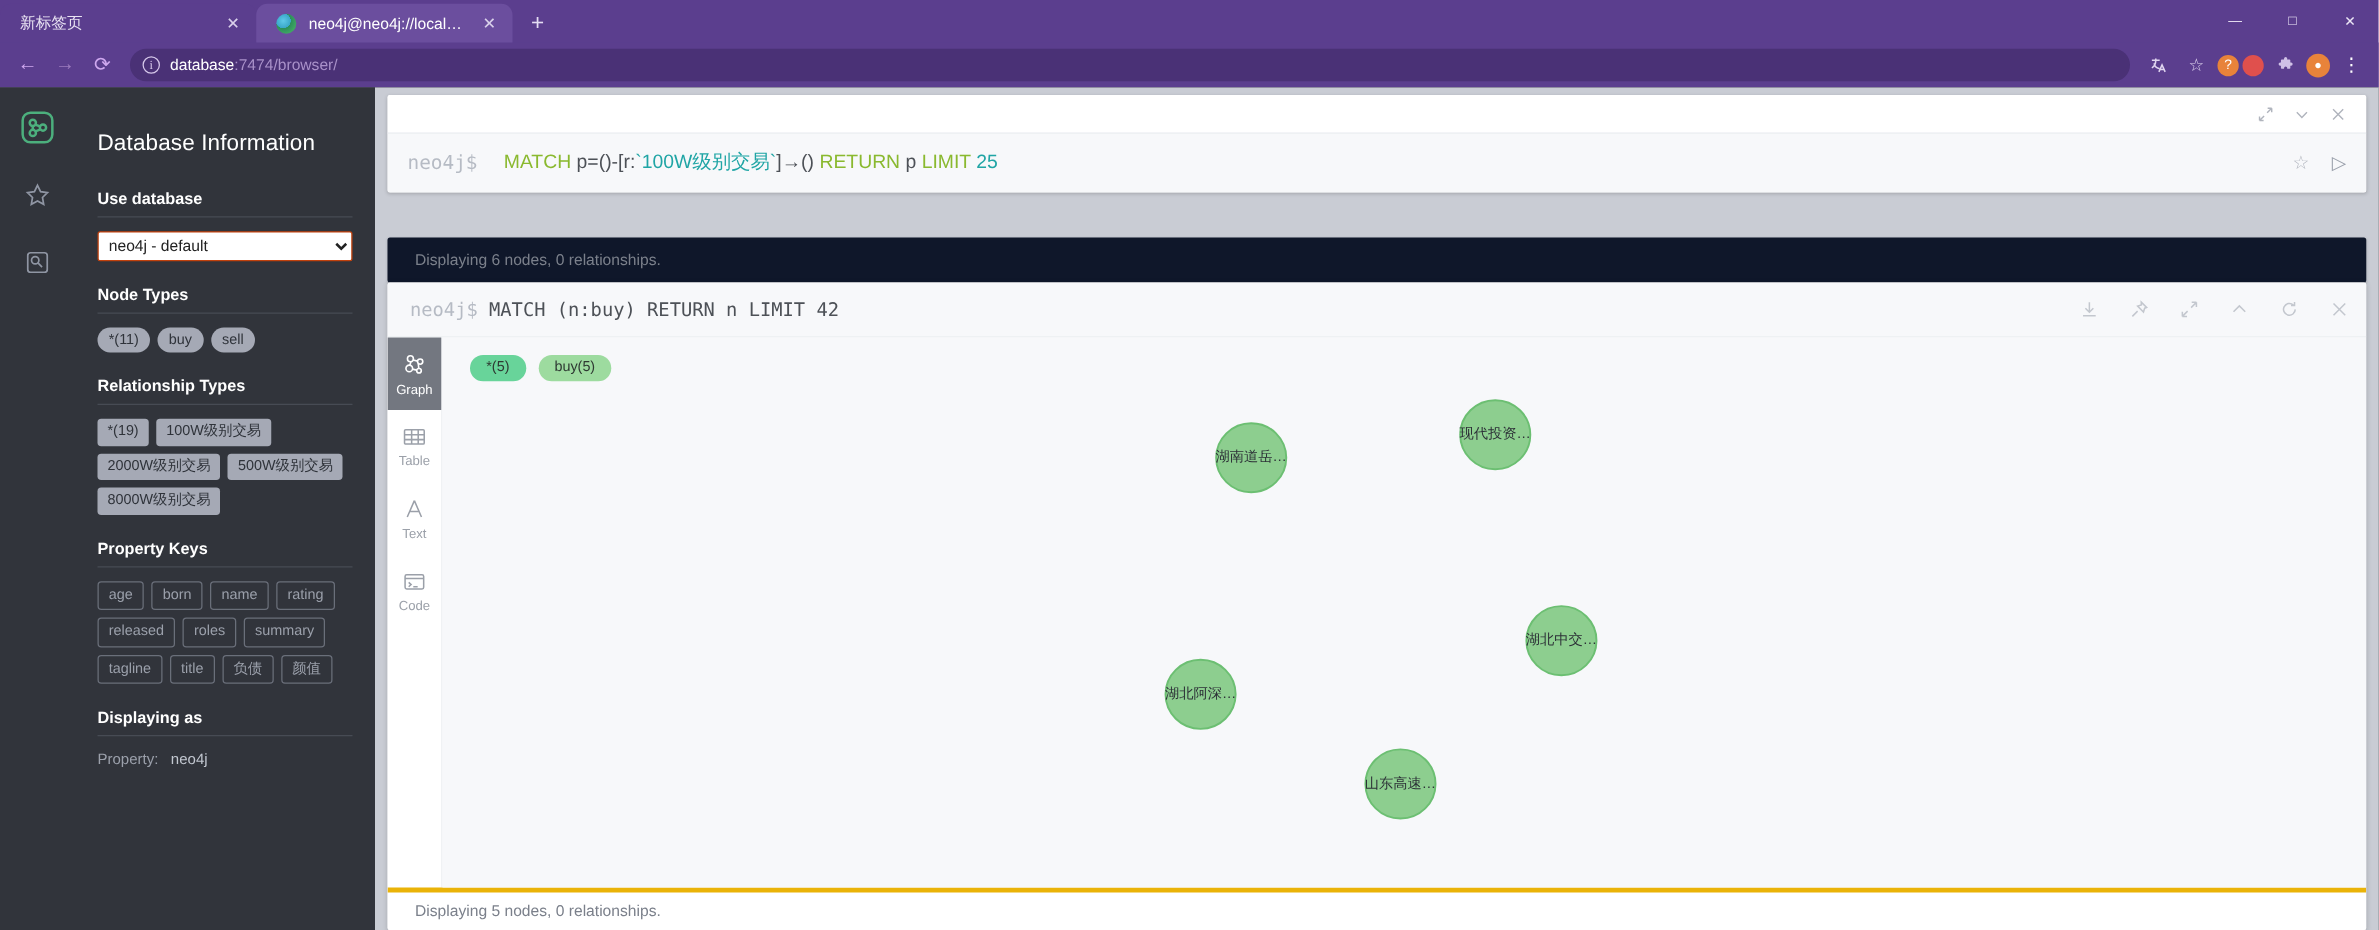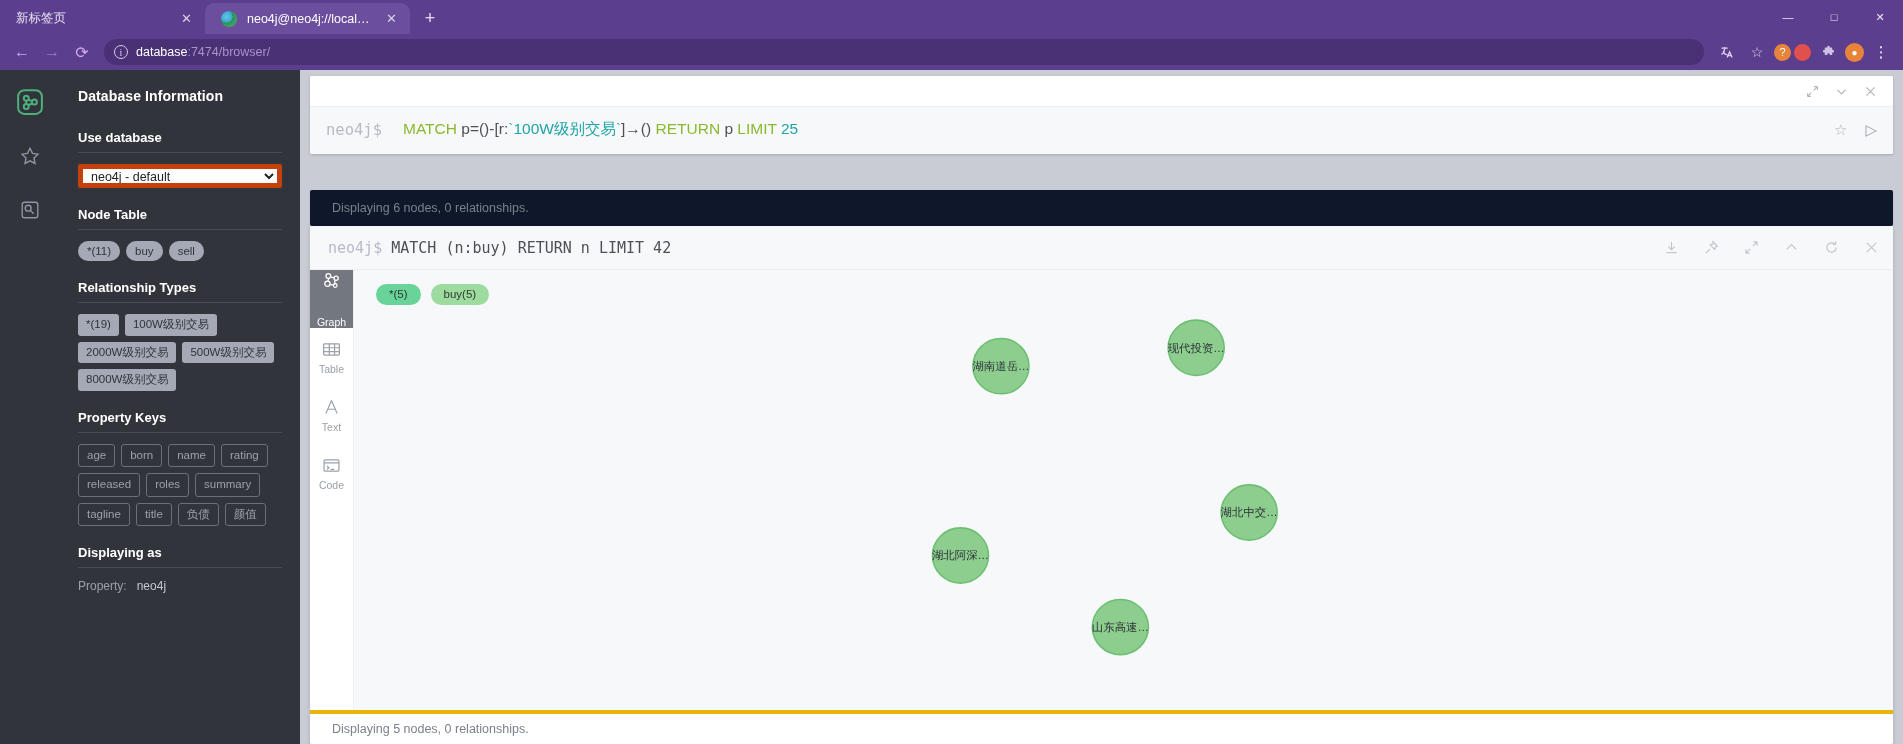--- a/index.html
+++ b/index.html
@@ -93,30 +93,30 @@
     justify-content: center; color: #8f95a3;
   }
   .rail-ico.brand { color: #4caf7d; }
 
   
   .sidebar {
     width: 240px; flex: none; background: #31343b; color: #d5d9e0;
     padding: 0 18px 18px 18px; overflow: hidden; position: relative;
   }
   .sidebar-title {
-    font-size: 14px; font-weight: bold; color: #fff;
-    padding: 18px 0 26px 0; letter-spacing: .1px;
+    font-size: 18px; font-weight: normal; color: #fff;
+    padding: 18px 0 26px 0; letter-spacing: .1px; margin-top: 16px;
   }
   .sb-section { font-size: 13px; font-weight: bold; color: #fff; margin-bottom: 7px; }
   .sb-rule { height: 1px; background: #474b54; margin-bottom: 11px; }
   .sb-block { margin-bottom: 19px; }
   select.db-select {
     width: 100%; height: 24px; font-size: 12.5px; padding: 0 4px;
     font-family: "Liberation Sans", sans-serif;
-    border: 5px solid #c2410c; background: #fff; color: #222; border-radius: 2px;
+    border: 1px solid #c2410c; background: #fff; color: #222; border-radius: 2px;
   }
   .chips { display: flex; flex-wrap: wrap; gap: 6px; }
   .chip-label {
     background: #a5a9b5; color: #2f333a; font-size: 11.5px;
     padding: 3px 9px; border-radius: 11px; line-height: 1.25;
   }
   .chip-rel {
     background: #a5a9b5; color: #2f333a; font-size: 11.5px;
     padding: 3px 8px; border-radius: 3px; line-height: 1.35;
   }
@@ -183,21 +183,21 @@
 
   .frame-body { flex: 1; display: flex; min-height: 0; }
   .viewtabs {
     width: 44px; flex: none; background: #fff; border-right: 1px solid #eceef1;
     display: flex; flex-direction: column; align-items: stretch; padding-top: 0;
   }
   .vtab {
     height: 58px; display: flex; flex-direction: column; align-items: center;
     justify-content: center; gap: 3px; color: #9ba0a9; font-size: 10.5px;
   }
-  .vtab.active { background: #737780; color: #fff; justify-content: space-between; }
+  .vtab.active { background: #737780; color: #fff; }
   .vtab svg { display: block; }
 
   .canvas { flex: 1; position: relative; background: #f7f8fa; overflow: hidden; }
   .legend { position: absolute; left: 22px; top: 14px; display: flex; gap: 10px; z-index: 3; }
   .lchip {
     font-size: 11.5px; padding: 3px 13px; border-radius: 11px; line-height: 1.3;
     color: #2f3a33;
   }
   .graph-svg { position: absolute; inset: 0; width: 100%; height: 100%; }
   .node-circle { stroke-width: 1.5px; }
@@ -295,21 +295,21 @@
 
     <div class="sb-block">
       <div class="sb-section">Use database</div>
       <div class="sb-rule"></div>
       <select class="db-select">
         <option>neo4j - default</option>
       </select>
     </div>
 
     <div class="sb-block">
-      <div class="sb-section">Node Table</div>
+      <div class="sb-section">Node Types</div>
       <div class="sb-rule"></div>
       <div class="chips">
         <span class="chip-label">*(11)</span>
         <span class="chip-label">buy</span>
         <span class="chip-label">sell</span>
       </div>
     </div>
 
     <div class="sb-block">
       <div class="sb-section">Relationship Types</div>

